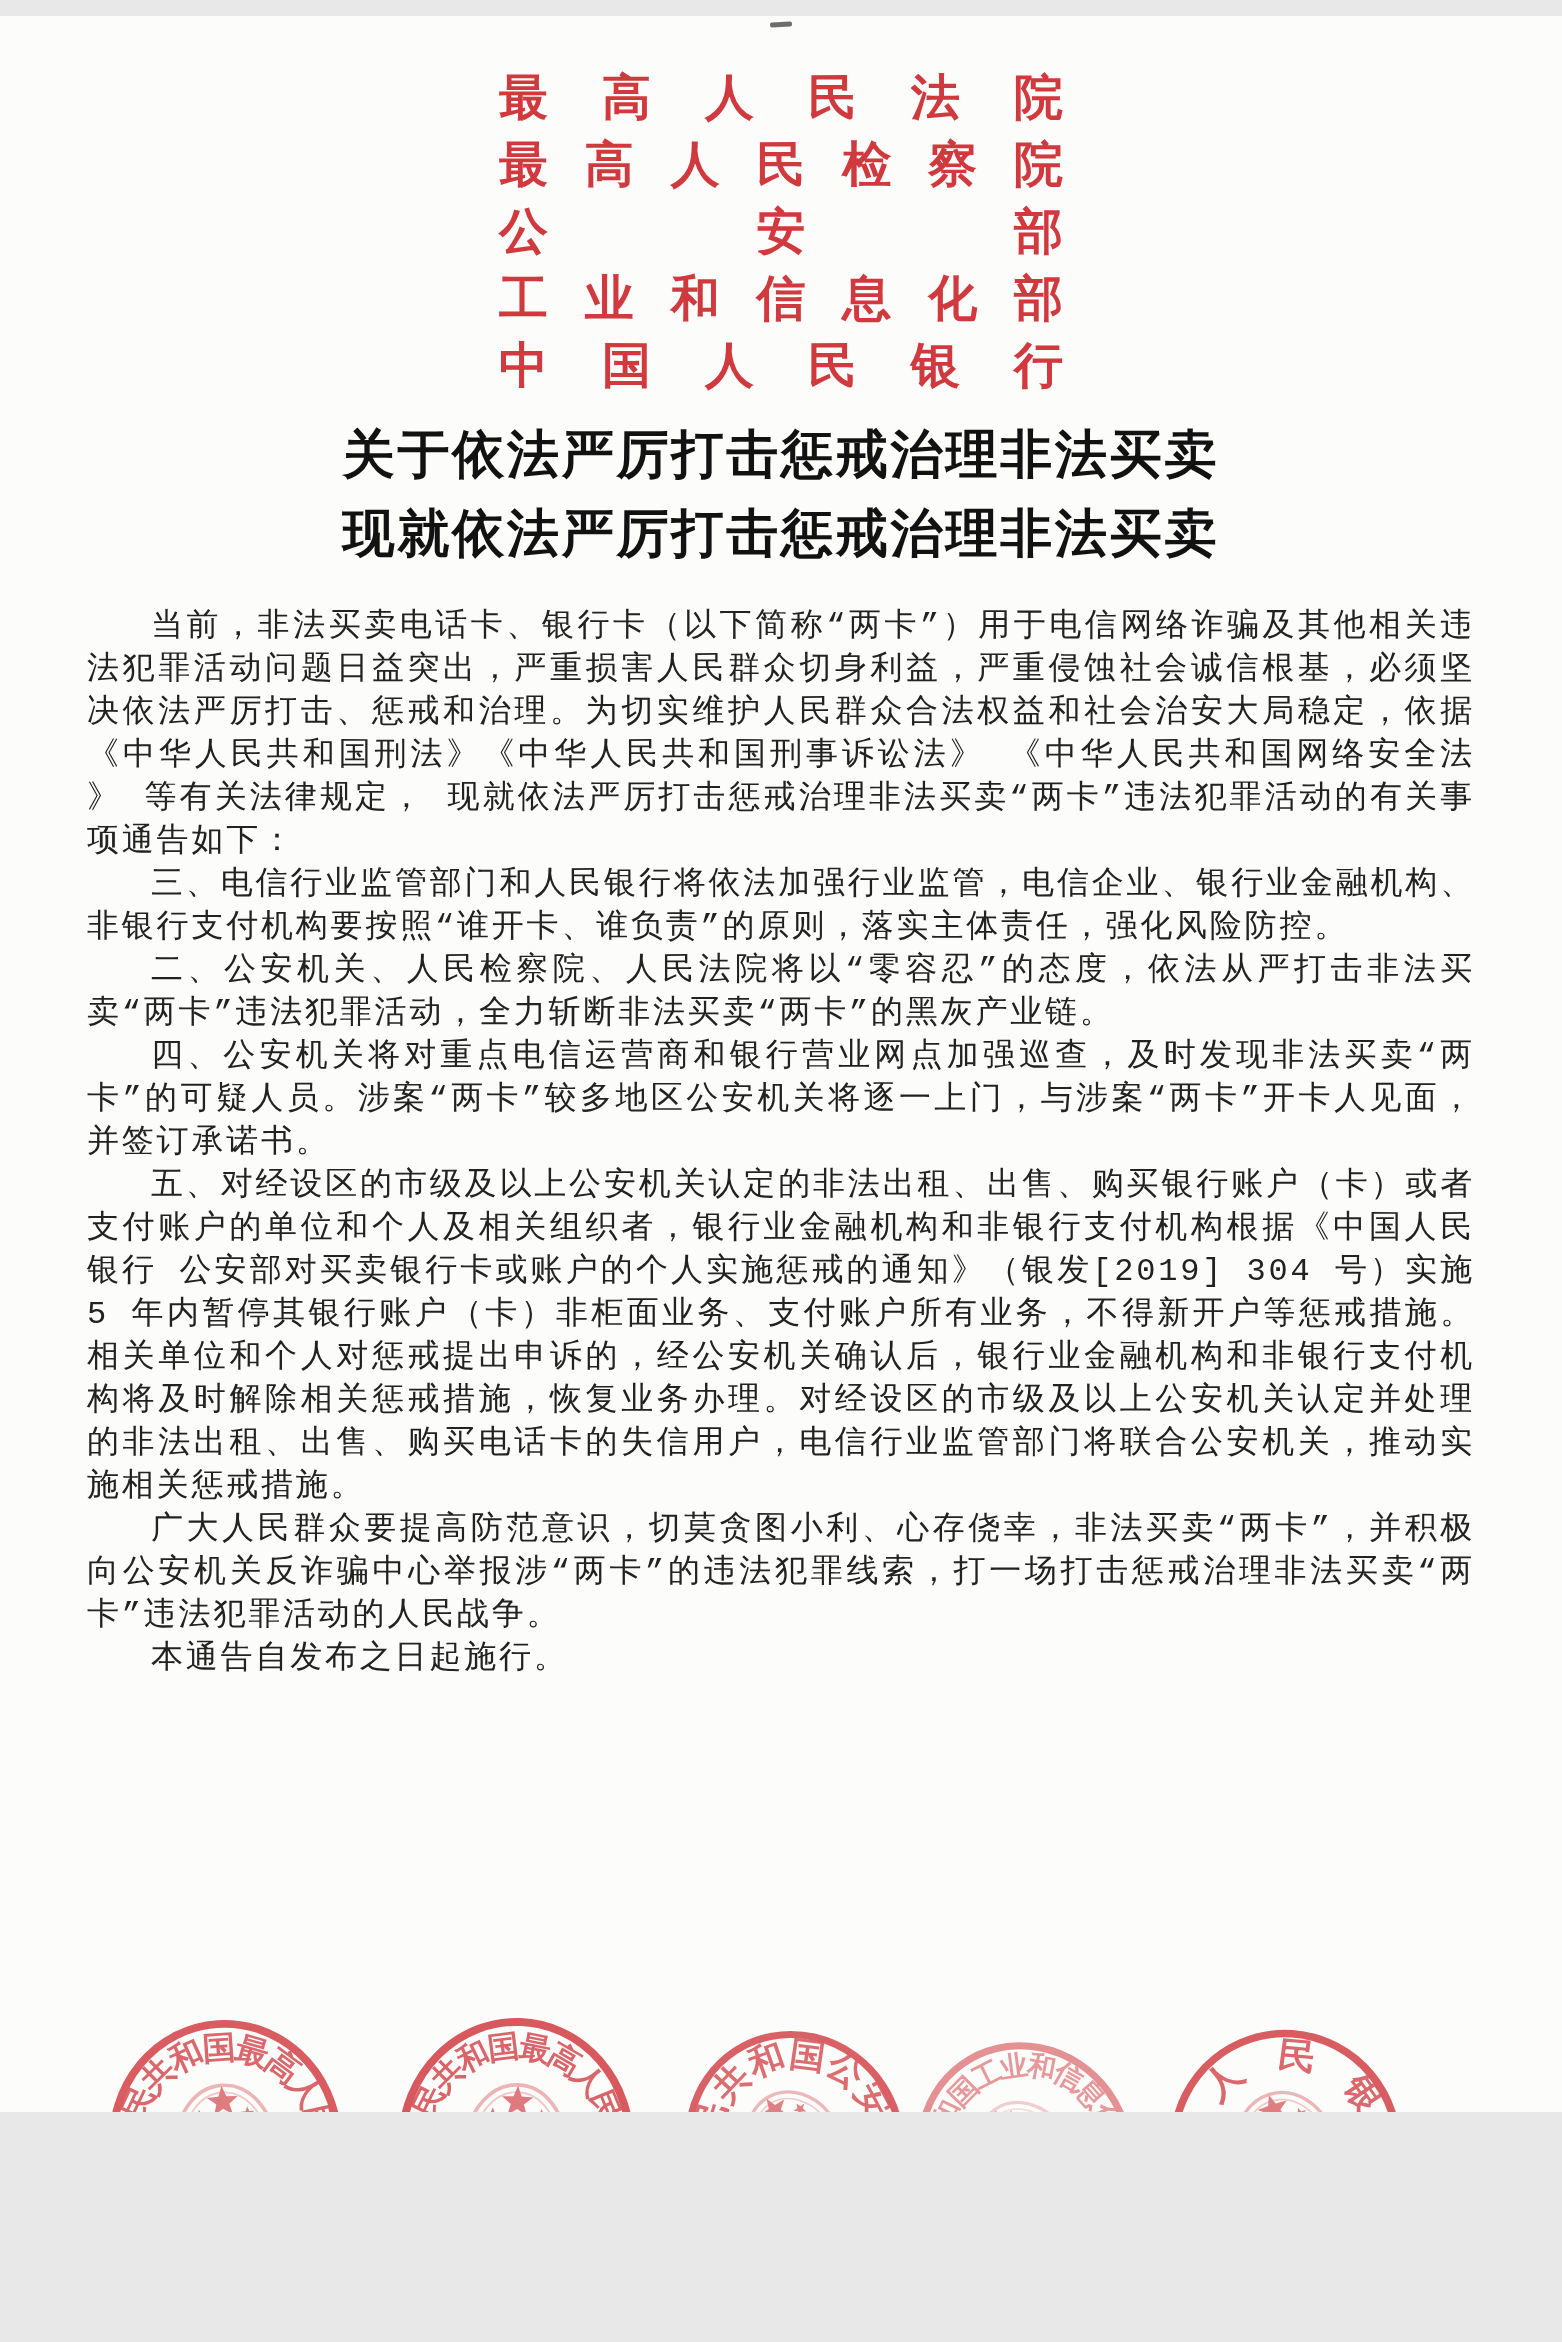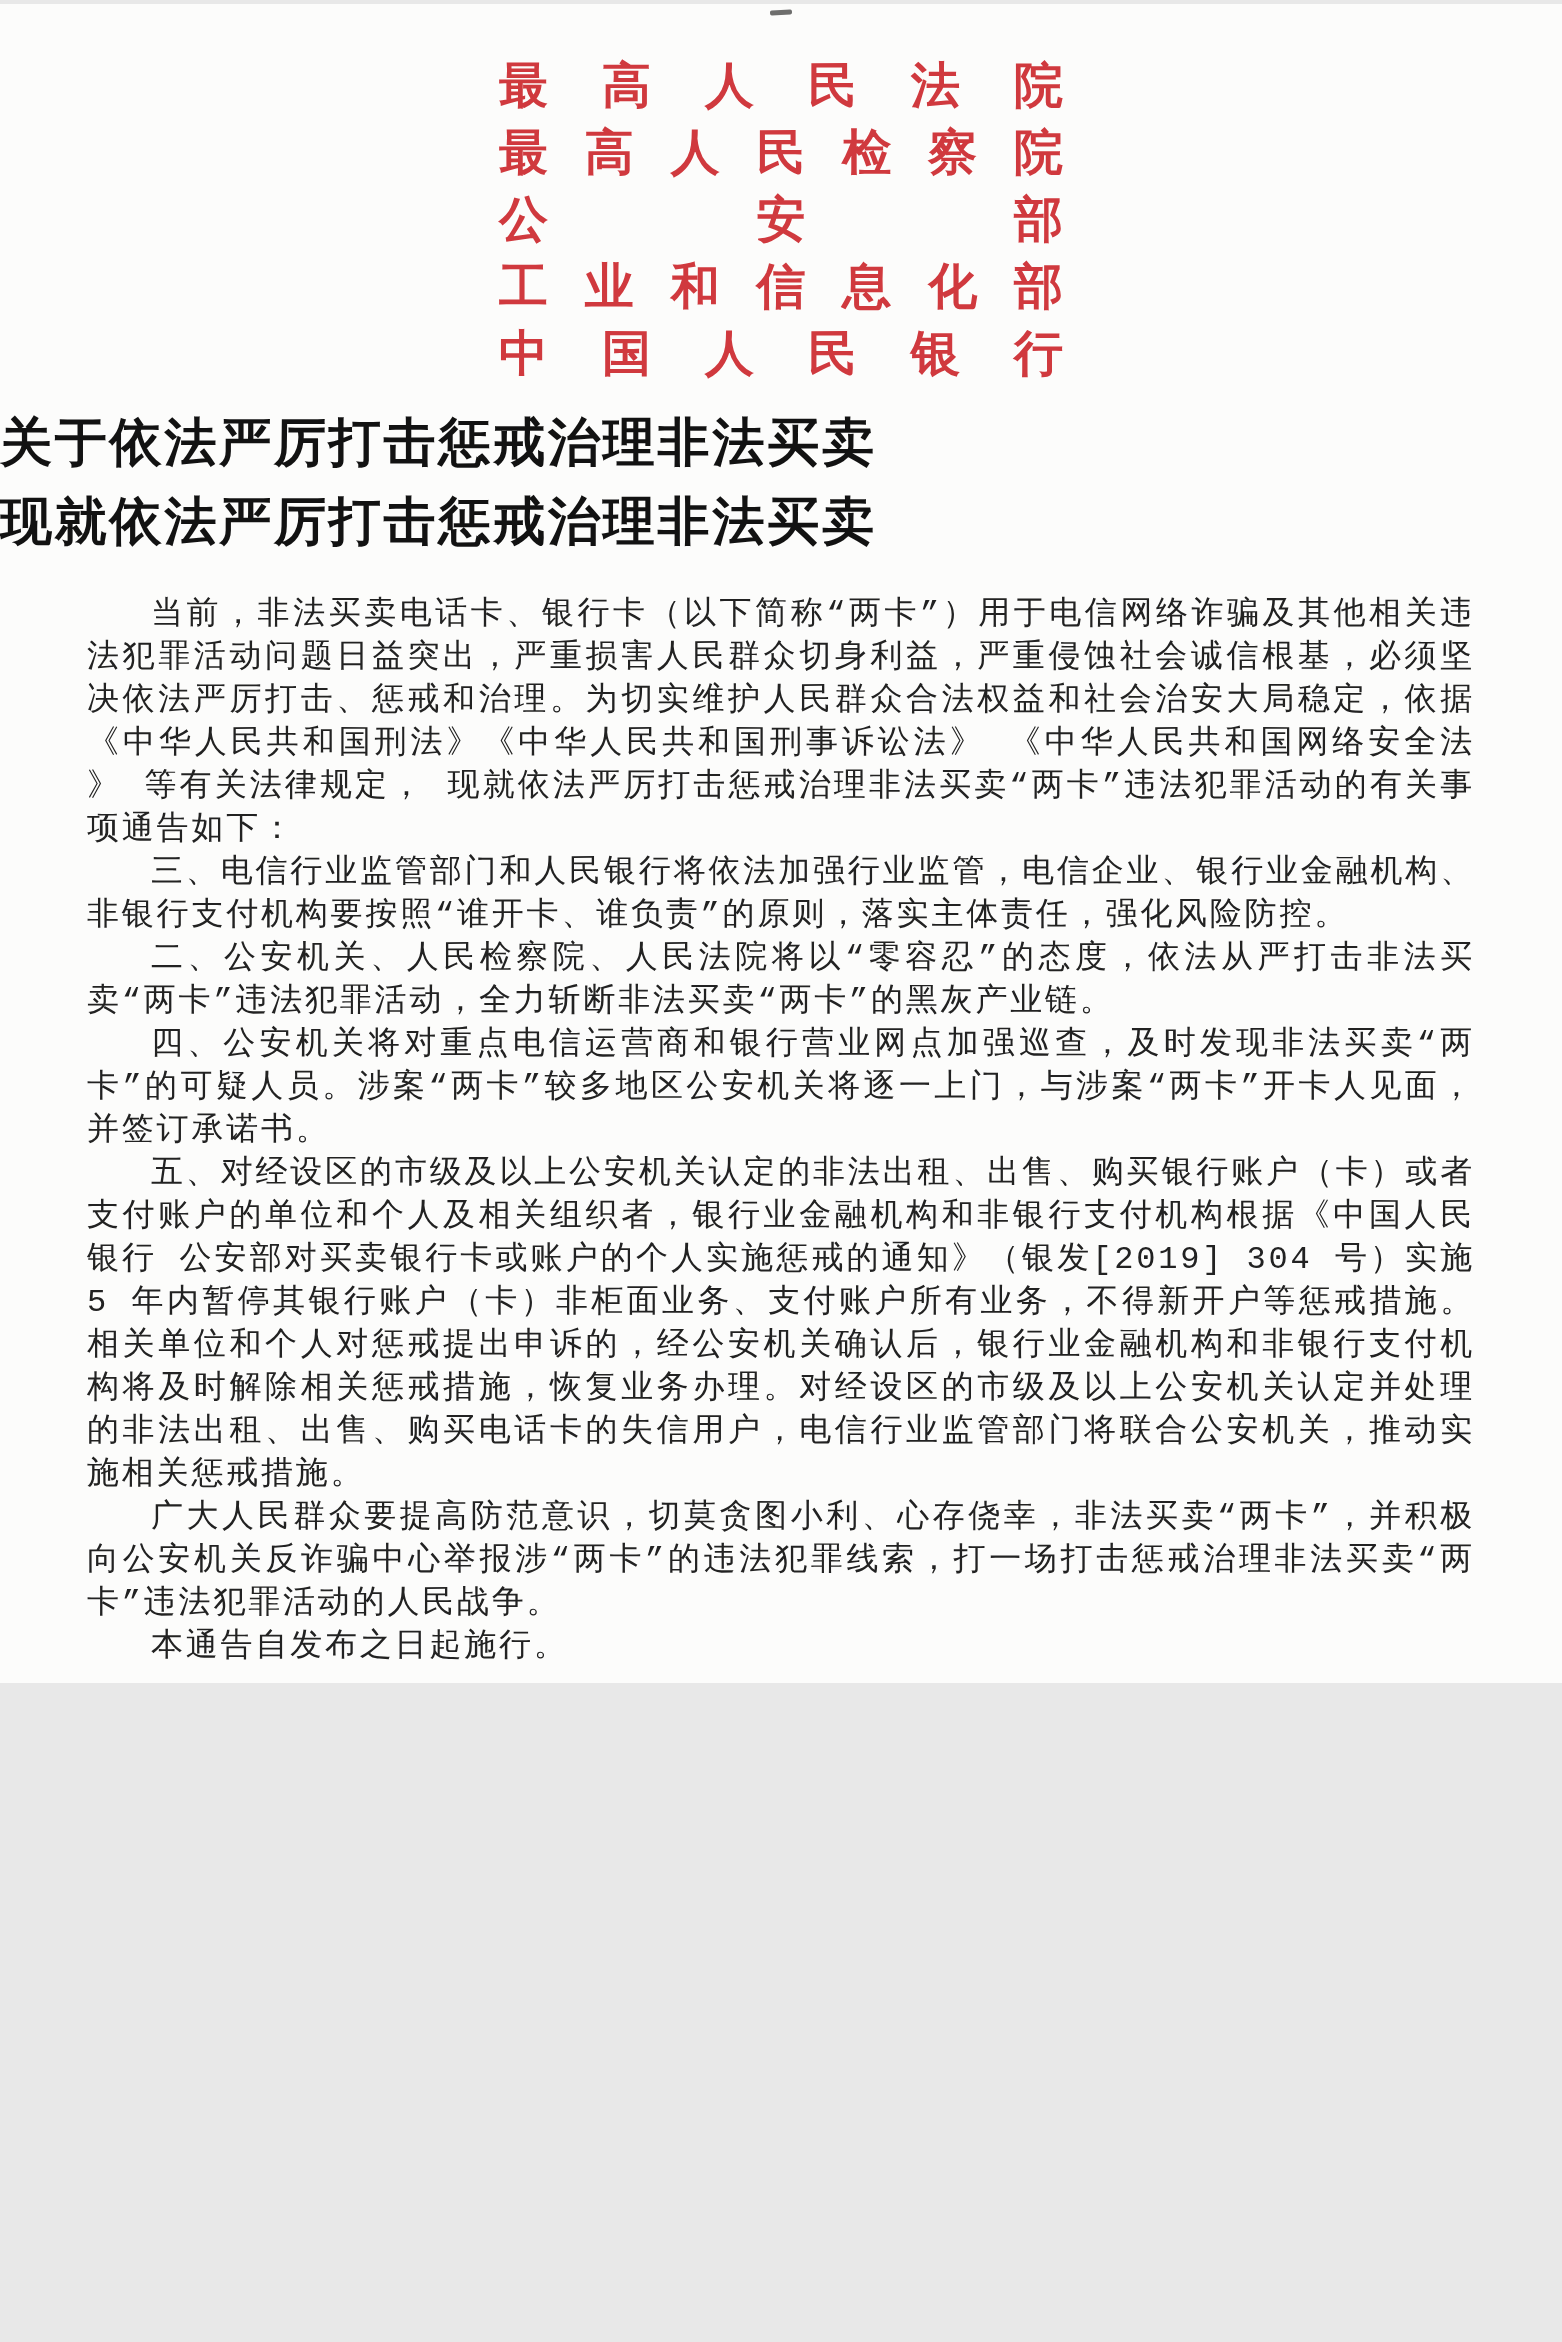--- a/index.html
+++ b/index.html
@@ -3,37 +3,37 @@
 <meta charset="utf-8">
 <style>
   :root{
     --red:#d0393e;
     --seal-red:#d65055;
     --ink:#222222;
   }
   html,body{margin:0;padding:0;background:#e8e8e8;}
   .page{
     position:relative;
-    width:1562px;height:1679px;
-    margin:4px auto;
+    width:1562px;height:2096px;
+    margin:16px auto;
     background:#fcfcfb;
     overflow:hidden;
     font-family:"DejaVu Serif","Liberation Serif",serif;
   }
   
   .agencies{padding-top:48px;}
   .agency-line{
     width:564px;height:67px;line-height:67px;
     margin:0 auto;
     font-size:49px;font-weight:700;color:var(--red);
     text-align:justify;text-align-last:justify;
     white-space:nowrap;
   }
   
-  .title{margin-top:14.7px;text-align:left;color:#121212;}
+  .title{margin-top:14.7px;text-align:center;color:#121212;}
   .title-line{
     font-size:52px;line-height:79px;font-weight:700;
     letter-spacing:2.8px;
   }
   
   .body-text{
     width:1388px;margin:33px auto 0;
     font-size:32px;line-height:43px;
     color:var(--ink);
     text-align:justify;

